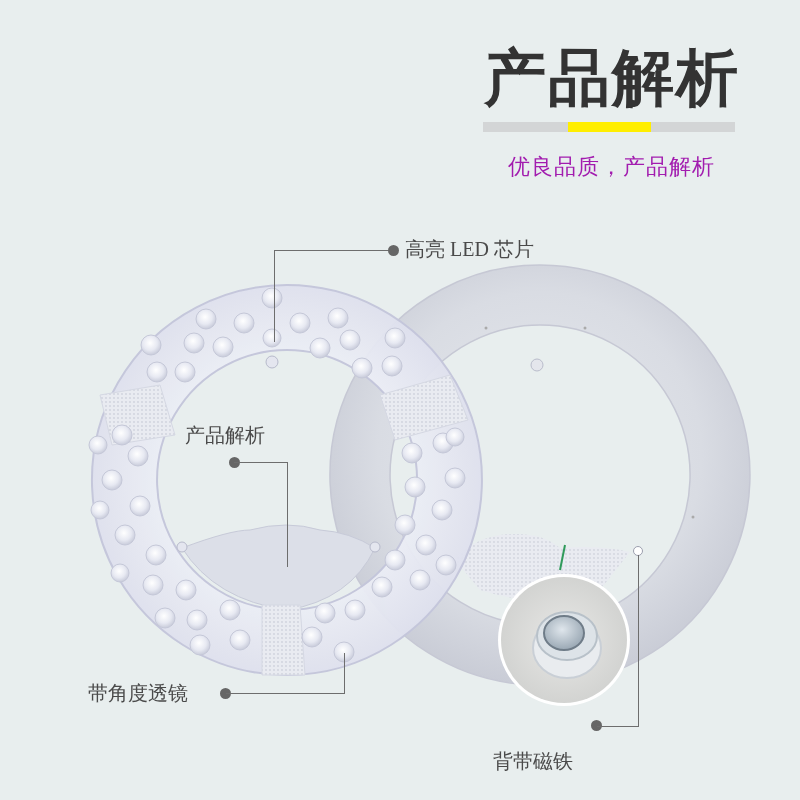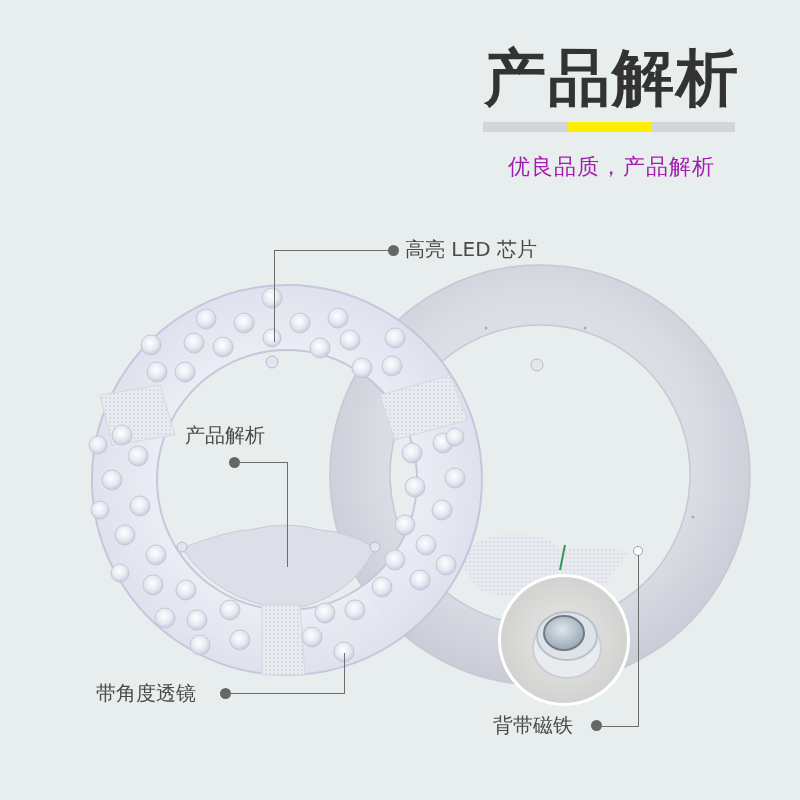--- a/index.html
+++ b/index.html
@@ -2,21 +2,21 @@
 <html><head>
 <meta charset="utf-8">
 <style>
   html, body { margin: 0; padding: 0; }
   body {
     width: 800px; height: 800px; overflow: hidden;
     background: #E8EEEE;
     font-family: "DejaVu Sans", "Liberation Sans", sans-serif;
     position: relative;
   }
-  .abs { position: absolute; }
+  .abs { position: absolute; font-family: Liberation Serif, serif; }
   .title {
     left: 484px; top: 38px;
     font-size: 62px; font-weight: bold; color: #333333;
     letter-spacing: 2px; line-height: 80px; white-space: nowrap;
   }
   .bar { left: 483px; top: 122px; width: 252px; height: 10px; background: #D3D5D6; }
   .bar-accent { left: 568px; top: 122px; width: 83px; height: 10px; }
   .subtitle {
     left: 508px; top: 152px; font-size: 22px; color: #a21caf;
     line-height: 30px; white-space: nowrap; letter-spacing: 1px;
@@ -162,24 +162,24 @@
 </div>
 
 <div>
   <div class="abs label" style="left:185px; top:422px;">产品解析</div>
   <div class="abs dot" style="left:229px; top:457px;"></div>
   <div class="abs hline" style="left:234px; top:462px; width:54px;"></div>
   <div class="abs vline" style="left:287px; top:462px; height:105px;"></div>
 </div>
 
 <div>
-  <div class="abs label" style="left:96px; top:680px;">带角度透镜</div>
+  <div class="abs label" style="left:88px; top:680px;">带角度透镜</div>
   <div class="abs dot" style="left:220px; top:688px;"></div>
   <div class="abs hline" style="left:226px; top:693px; width:119px;"></div>
   <div class="abs vline" style="left:344px; top:653px; height:41px;"></div>
 </div>
 
 <div>
-  <div class="abs label" style="left:493px; top:712px;">背带磁铁</div>
+  <div class="abs label" style="left:493px; top:748px;">背带磁铁</div>
   <div class="abs dot" style="left:591px; top:720px;"></div>
   <div class="abs hline" style="left:597px; top:726px; width:42px;"></div>
   <div class="abs vline" style="left:638px; top:555px; height:172px;"></div>
 </div>
 
 </body></html>

